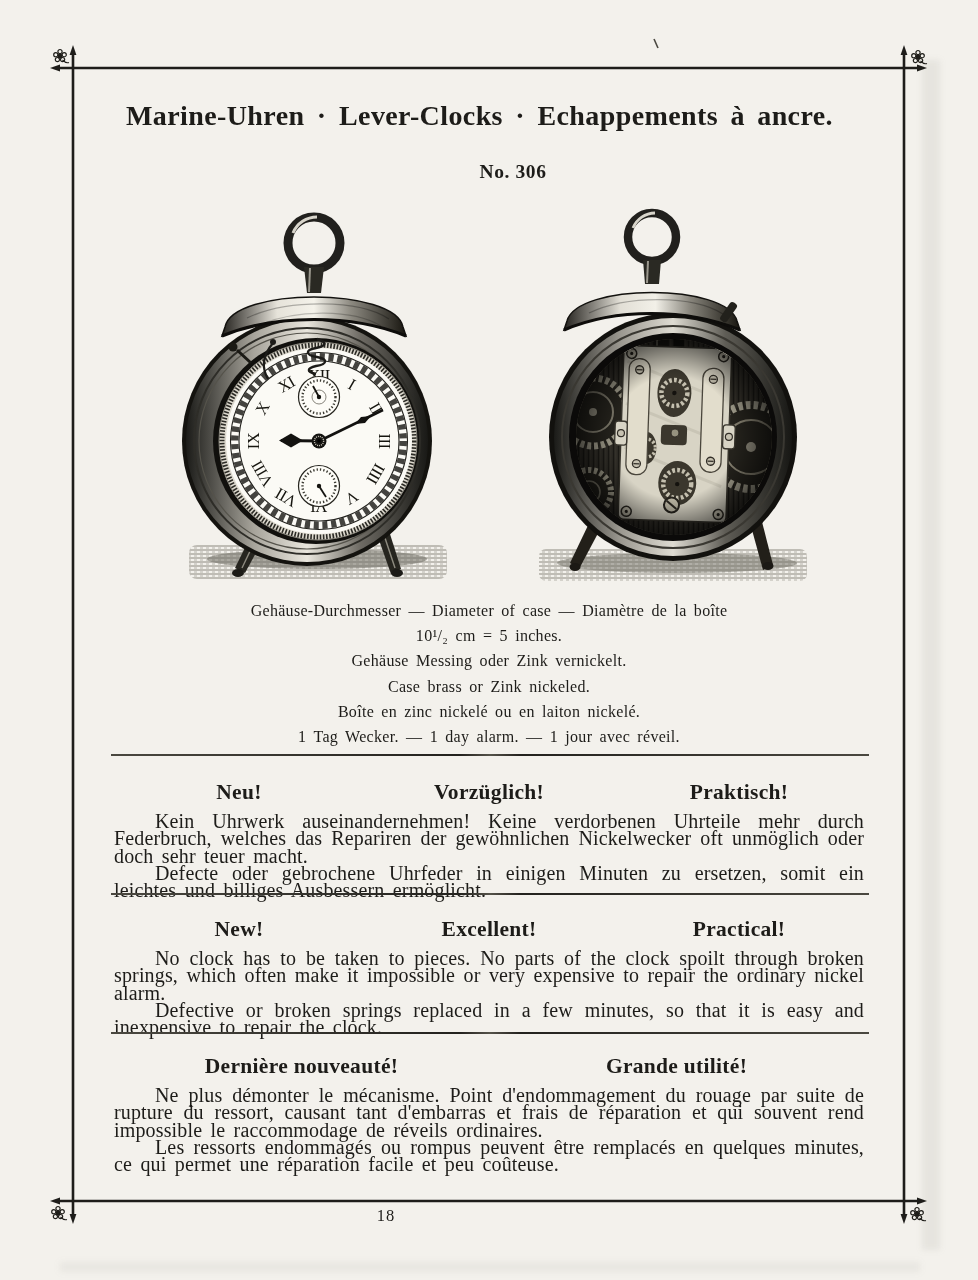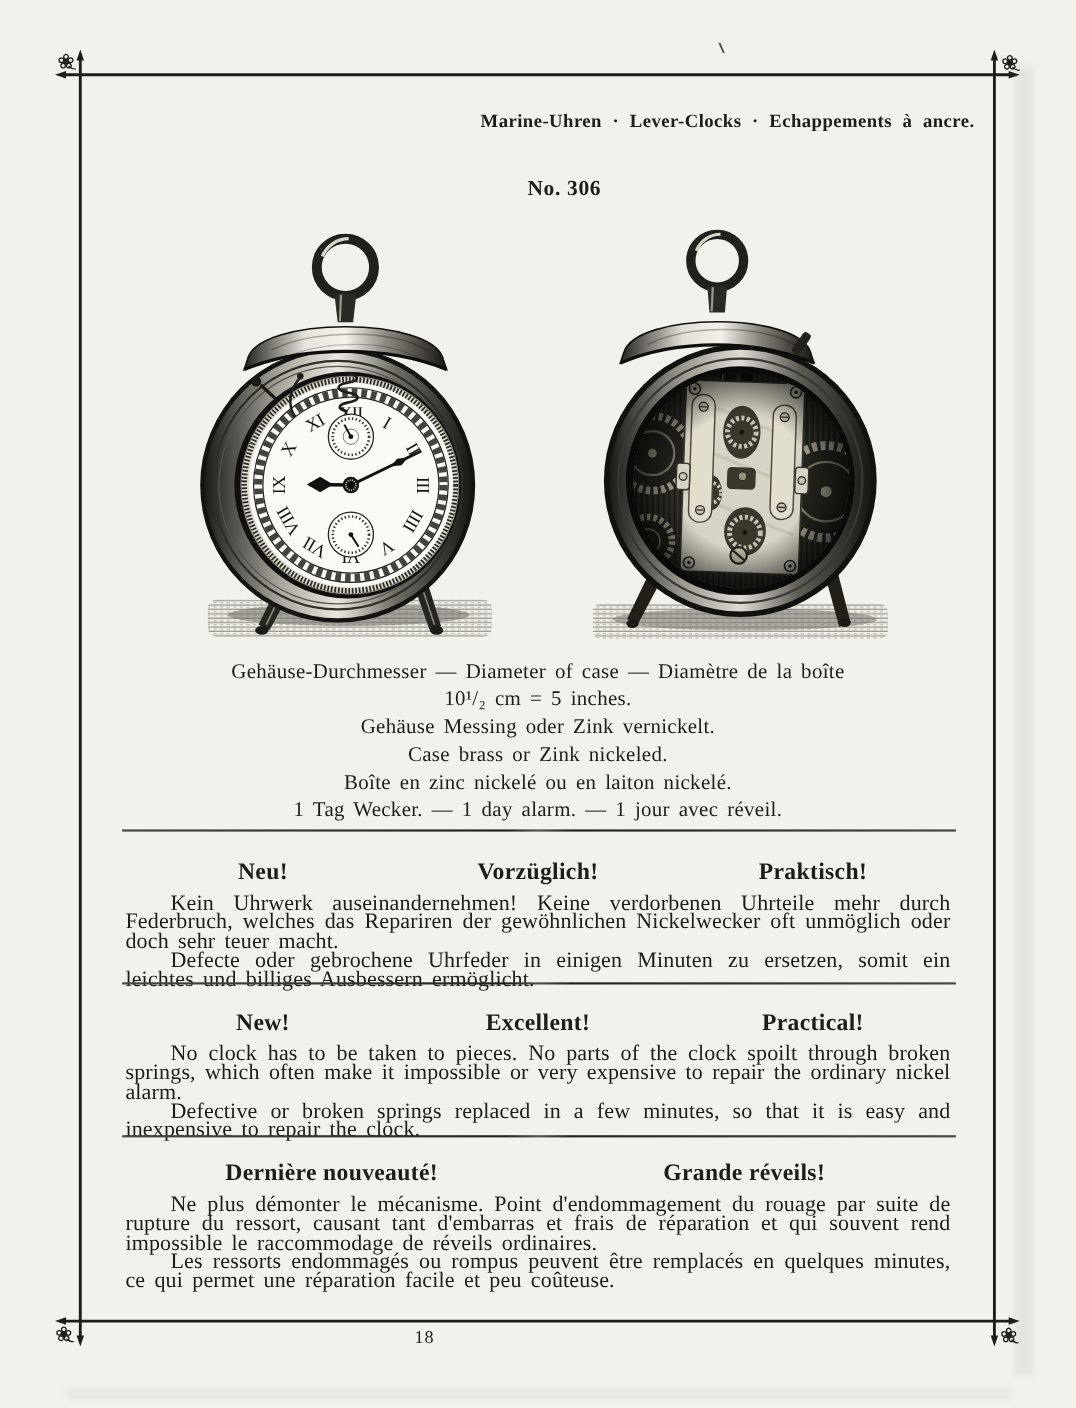--- a/index.html
+++ b/index.html
@@ -10,30 +10,30 @@
     font-family:"Liberation Serif","DejaVu Serif",serif;
   }
   .page{position:absolute;inset:0;}
   
   .edge-right{position:absolute;top:60px;right:38px;width:18px;height:1190px;
     background:rgba(120,117,108,.10);filter:blur(3px);}
   .edge-bottom{position:absolute;left:60px;bottom:8px;width:860px;height:10px;
     background:rgba(120,117,108,.08);filter:blur(3px);}
   .frame{position:absolute;left:0;top:0;}
   .title{position:absolute;top:100px;left:73px;width:813px;margin:0;
-    text-align:right;font-size:17px;font-weight:bold;letter-spacing:.4px;word-spacing:5px;}
+    text-align:center;font-size:28px;font-weight:bold;letter-spacing:.4px;word-spacing:5px;}
   .model{position:absolute;top:161px;left:73px;width:832px;
     text-align:center;font-size:19.5px;font-weight:bold;letter-spacing:.6px;padding-left:24px;}
   .clock{position:absolute;width:300px;height:392px;}
   .clock-front{left:167px;top:197px;}
   .clock-back{left:527px;top:197px;}
   .clock text{font-family:"Liberation Serif","DejaVu Serif",serif;font-size:16.5px;
     fill:#16150f;letter-spacing:-.5px;}
   .specs{position:absolute;top:598px;left:73px;width:832px;text-align:center;}
-  .specs .line{font-size:19px;line-height:25.2px;letter-spacing:.3px;word-spacing:3px;}
+  .specs .line{font-size:16px;line-height:25.2px;letter-spacing:.3px;word-spacing:3px;}
   .rule{position:absolute;left:111px;width:758px;height:2px;
     background:linear-gradient(90deg,#4a4840,#23221e 46%,#55534a 50%,#23221e 54%,#4a4840);}
   .rule-1{top:754px}.rule-2{top:893px}.rule-3{top:1032px}
   .section{position:absolute;left:114px;width:750px;}
   .sec-de{top:780px}.sec-en{top:917px}.sec-fr{top:1054px}
   .heads{display:flex;margin:0 0 8px 0;}
   .heads span{flex:1;text-align:center;font-size:21.5px;font-weight:bold;letter-spacing:.3px;}
   .para{font-size:20px;line-height:17.3px;text-align:justify;text-indent:41px;
     word-spacing:3.2px;letter-spacing:.15px;margin:0;}
   .pageno{position:absolute;top:1206px;left:0;width:772px;text-align:center;
@@ -397,20 +397,20 @@
     </div>
     <p class="para">No clock has to be taken to pieces.  No parts of the clock spoilt through broken springs, which often make it impossible or very expensive to repair the ordinary nickel alarm.</p>
     <p class="para">Defective or broken springs replaced in a few minutes, so that it is easy and inexpensive to repair the clock.</p>
   </div>
 
   <div class="rule rule-3"></div>
 
   <div class="section sec-fr">
     <div class="heads">
       <span>Dernière nouveauté!</span>
-      <span>Grande réveils!</span>
+      <span>Grande utilité!</span>
     </div>
     <p class="para">Ne plus démonter le mécanisme.  Point d'endommagement du rouage par suite de rupture du ressort, causant tant d'embarras et frais de réparation et qui souvent rend impossible le raccommodage de réveils ordinaires.</p>
     <p class="para">Les ressorts endommagés ou rompus peuvent être remplacés en quelques minutes, ce qui permet une réparation facile et peu coûteuse.</p>
   </div>
 
   <div class="pageno">18</div>
 </div>
 
 </body></html>

